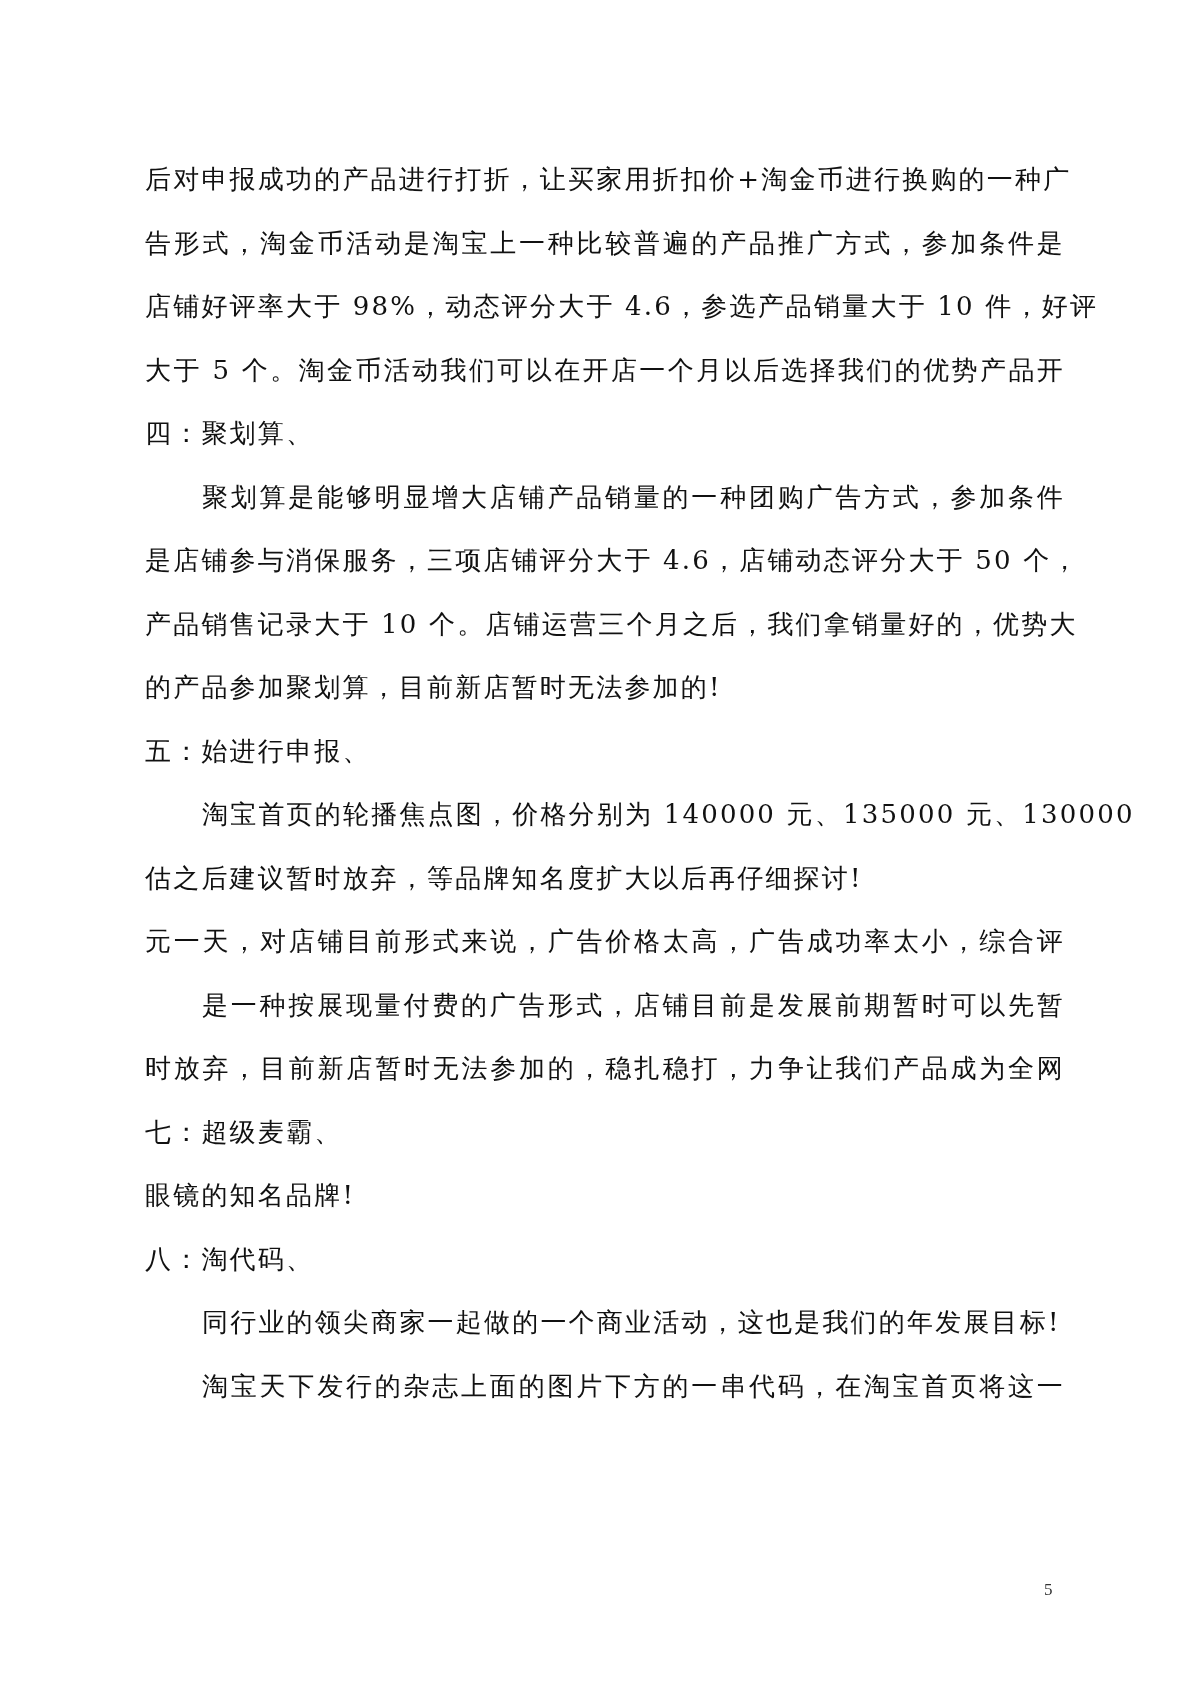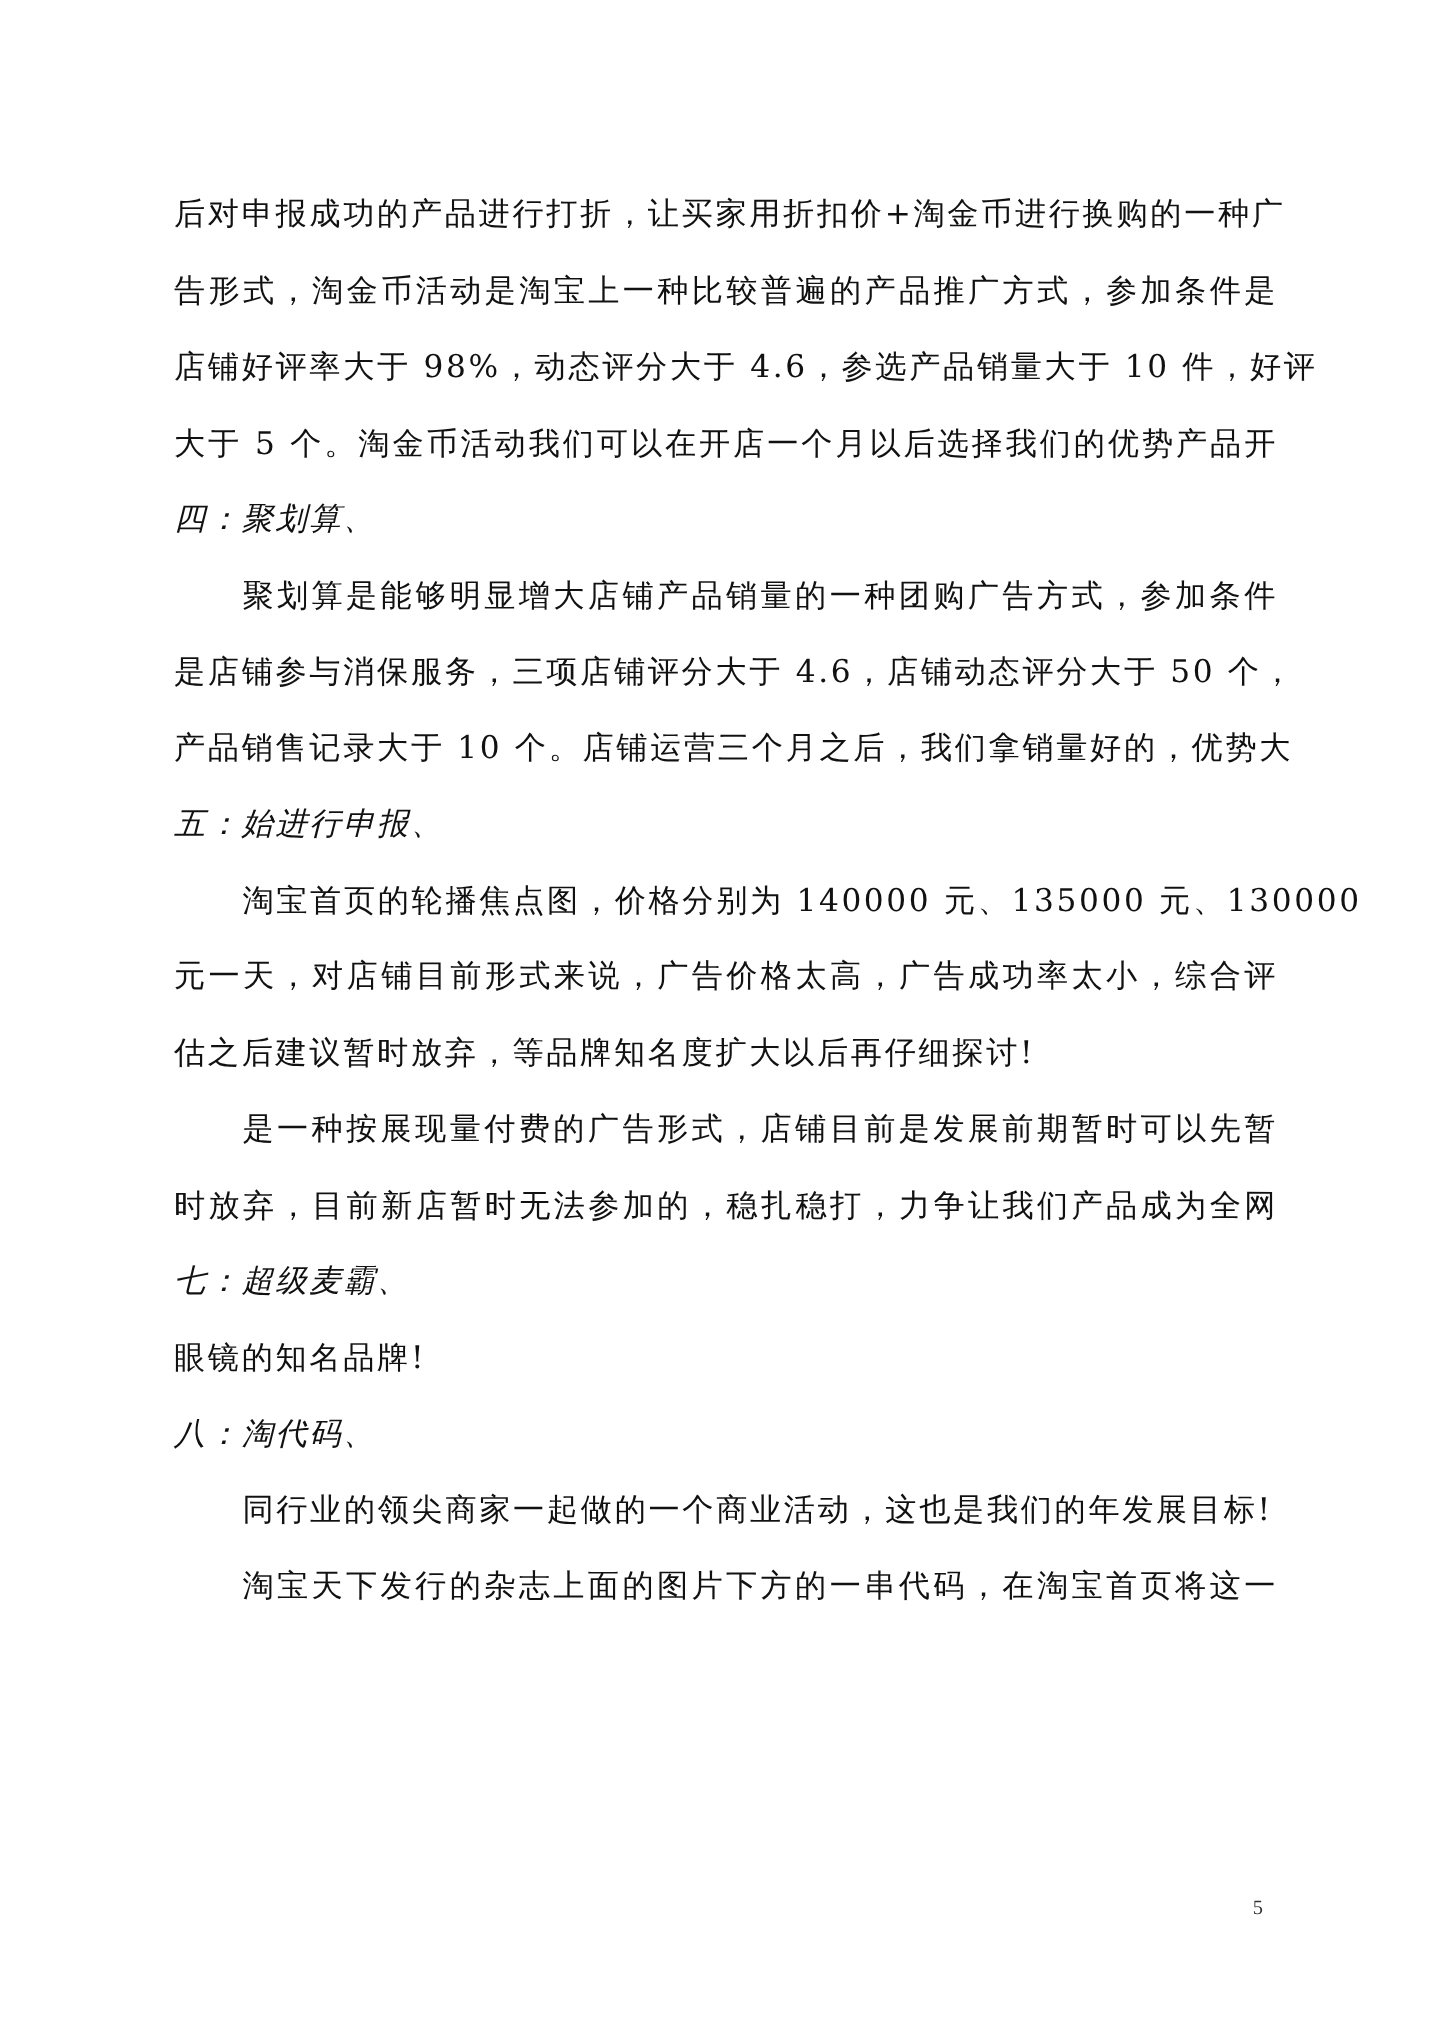--- a/index.html
+++ b/index.html
@@ -38,21 +38,20 @@
       text-align-last: justify;
     }
     .line.last {
       text-align-last: left;
     }
     .line.indent {
       padding-left: 57px;
     }
     .heading {
       text-align-last: left;
-      font-style: italic;
     }
     .page-number {
       position: absolute;
       left: 1044px;
       top: 1580px;
       font-size: 17px;
       color: #333333;
       font-family: "Liberation Serif", "DejaVu Serif", serif;
     }
   </style>
@@ -63,25 +62,26 @@
   <div class="content">
     <div class="line">后对申报成功的产品进行打折，让买家用折扣价+淘金币进行换购的一种广</div>
     <div class="line">告形式，淘金币活动是淘宝上一种比较普遍的产品推广方式，参加条件是</div>
     <div class="line">店铺好评率大于 98%，动态评分大于 4.6，参选产品销量大于 10 件，好评</div>
     <div class="line">大于 5 个。淘金币活动我们可以在开店一个月以后选择我们的优势产品开</div>
 
     <div class="line heading last">四：聚划算、</div>
     <div class="line indent">聚划算是能够明显增大店铺产品销量的一种团购广告方式，参加条件</div>
     <div class="line">是店铺参与消保服务，三项店铺评分大于 4.6，店铺动态评分大于 50 个，</div>
     <div class="line">产品销售记录大于 10 个。店铺运营三个月之后，我们拿销量好的，优势大</div>
+    <div class="line last">的产品参加聚划算，目前新店暂时无法参加的!</div>
 
     <div class="line heading last">五：始进行申报、</div>
     <div class="line indent">淘宝首页的轮播焦点图，价格分别为 140000 元、135000 元、130000</div>
+    <div class="line last">估之后建议暂时放弃，等品牌知名度扩大以后再仔细探讨!</div>
     <div class="line">元一天，对店铺目前形式来说，广告价格太高，广告成功率太小，综合评</div>
-    <div class="line last">估之后建议暂时放弃，等品牌知名度扩大以后再仔细探讨!</div>
 
     <div class="line indent">是一种按展现量付费的广告形式，店铺目前是发展前期暂时可以先暂</div>
     <div class="line">时放弃，目前新店暂时无法参加的，稳扎稳打，力争让我们产品成为全网</div>
     <div class="line heading last">七：超级麦霸、</div>
 
     <div class="line last">眼镜的知名品牌!</div>
     <div class="line heading last">八：淘代码、</div>
 
     <div class="line indent last">同行业的领尖商家一起做的一个商业活动，这也是我们的年发展目标!</div>
     <div class="line indent">淘宝天下发行的杂志上面的图片下方的一串代码，在淘宝首页将这一</div>

